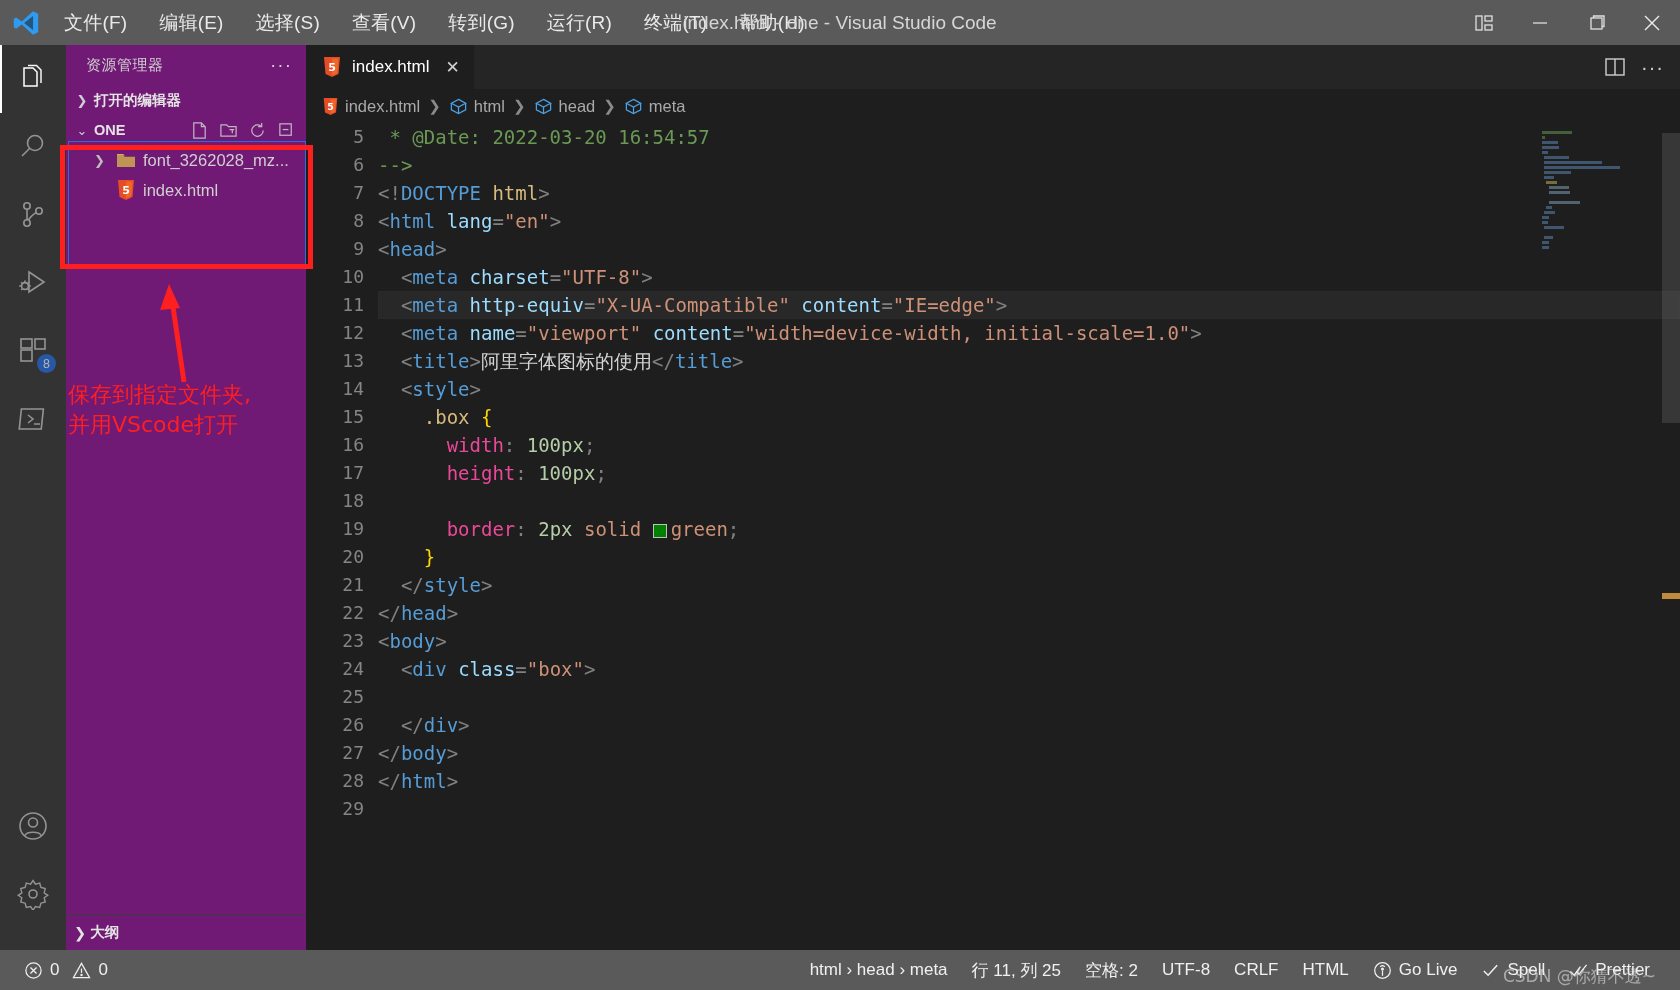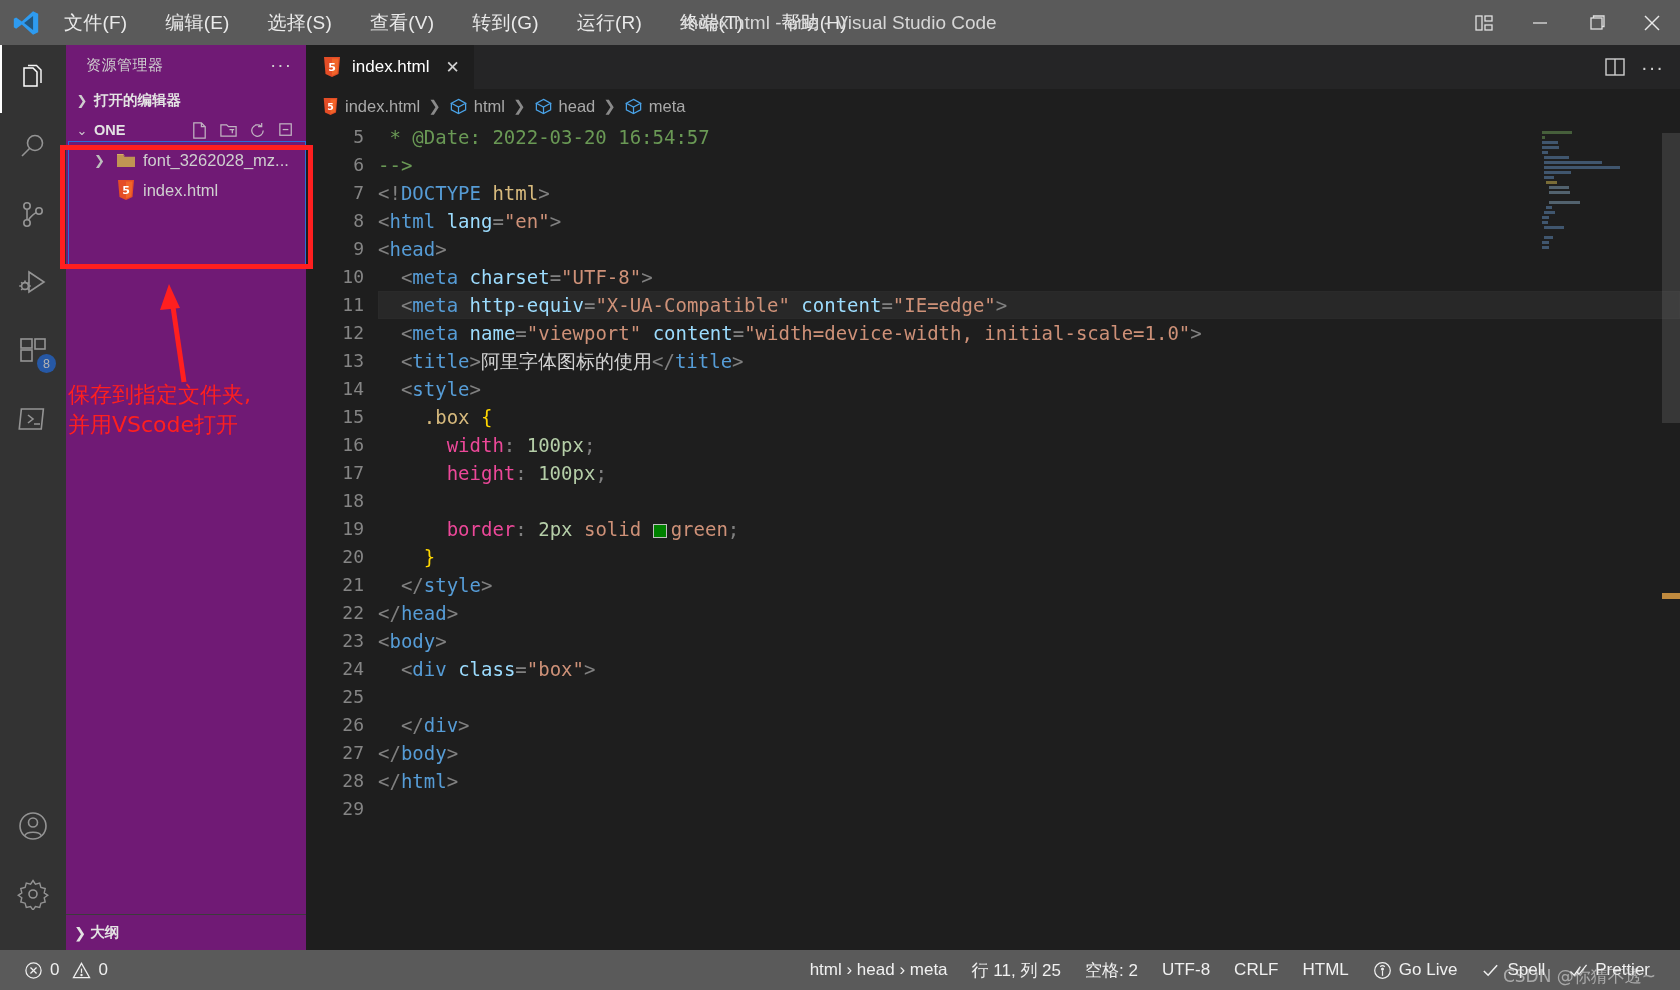--- a/index.html
+++ b/index.html
@@ -10,21 +10,21 @@
     font-family: "Liberation Sans", "DejaVu Sans", sans-serif;
   }
   #app { position: relative; width: 1680px; height: 990px; display: flex; flex-direction: column; }
 
   
   .titlebar {
     height: 45px; background: #5a5a5a; display: flex; align-items: center;
     flex: 0 0 45px; position: relative; color: #e8e8e8;
   }
   .vs-logo { width: 52px; height: 45px; display:flex; align-items:center; justify-content:center; }
-  .menu { display: flex; align-items: center; gap: 14px; }
+  .menu { display: flex; align-items: center; gap: 8px; }
   .menu-item {
     font-size: 19px; padding: 4px 12px; color: #eaeaea; white-space: nowrap;
     letter-spacing: .2px;
   }
   .win-title {
     position: absolute; left: 0; right: 0; text-align: center;
     font-size: 19px; color: #d6d6d6; pointer-events: none;
   }
   .tb-right { margin-left: auto; display: flex; align-items: center; z-index: 2; }
   .tb-btn { width: 56px; height: 45px; display:flex; align-items:center; justify-content:center; }

